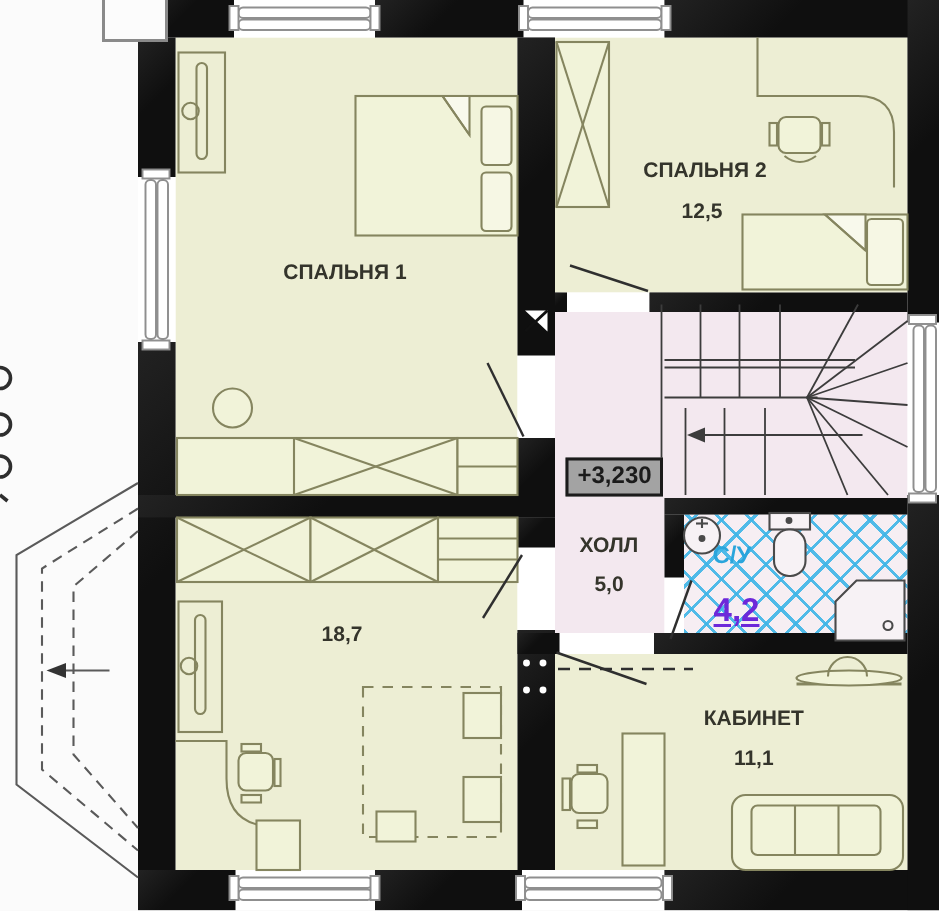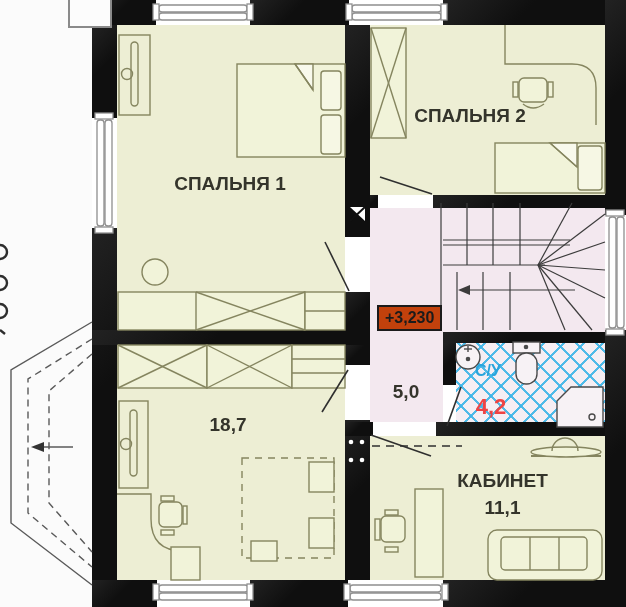--- a/index.html
+++ b/index.html
@@ -11,25 +11,25 @@
   .bath-tile{background-color:#f6eef3;
     background-image:
       repeating-linear-gradient(45deg, rgba(62,181,231,.9) 0 2px, transparent 2px 14px),
       repeating-linear-gradient(-45deg, rgba(62,181,231,.9) 0 2px, transparent 2px 14px);}
   .threshold{position:absolute;background:#ffffff;z-index:2;}
   .wall{position:absolute;background:#0f0f0f;z-index:3;
     background-image:linear-gradient(135deg, rgba(70,70,70,.35) 0%, rgba(0,0,0,0) 45%);}
   #svg-overlay{position:absolute;left:0;top:0;z-index:4;}
   .chimney{position:absolute;left:68px;top:-4px;width:40px;height:28px;border:2px solid #8a8a8a;
     background:#fcfcfc;z-index:5;}
-  .room-label,.room-area{position:absolute;z-index:6;font-weight:700;font-size:19px;
+  .room-label,.room-area{position:absolute;z-index:6;font-weight:700;font-size:14px;
     color:#34342b;text-align:center;white-space:nowrap;}
   .blue-label{color:#2aa5dc;font-size:16px;}
-  .blue-area{color:#ef4444;font-size:22px;}
-  .elev{position:absolute;left:377px;top:305px;z-index:6;border:2px solid #1b1b1b;background:#c2410c;
+  .blue-area{color:#6d28d9;font-size:22px;text-decoration:underline;}
+  .elev{position:absolute;left:377px;top:305px;z-index:6;border:2px solid #1b1b1b;background:#a3a3a3;
     font-weight:700;font-size:16px;color:#1b1b1b;padding:1px 6px;line-height:20px;}
 </style>
 </head>
 <body>
 
 <div id="plan">
 
   <div class="fill yellow" style="left:117px;top:25px;width:228px;height:305px;"></div>
   <div class="fill yellow" style="left:370px;top:25px;width:235px;height:170px;"></div>
   <div class="fill yellow" style="left:117px;top:345px;width:228px;height:235px;"></div>
@@ -273,23 +273,25 @@
       <circle cx="351" cy="442" r="2.3" fill="#fff"></circle>
         <circle cx="362" cy="442" r="2.3" fill="#fff"></circle>
       <circle cx="351" cy="460" r="2.3" fill="#fff"></circle>
         <circle cx="362" cy="460" r="2.3" fill="#fff"></circle>
     </g>
   </svg>
 
   <div class="room-label" style="left:130px;top:173px;width:200px;">СПАЛЬНЯ 1</div>
 
   <div class="room-label" style="left:390px;top:105px;width:160px;">СПАЛЬНЯ 2</div>
+  <div class="room-area" style="left:388px;top:132px;width:160px;">12,5</div>
 
   <div class="room-area" style="left:128px;top:414px;width:200px;">18,7</div>
 
+  <div class="room-label" style="left:366px;top:355px;width:80px;">ХОЛЛ</div>
   <div class="room-area" style="left:366px;top:381px;width:80px;">5,0</div>
 
   <div class="room-label blue-label" style="left:448px;top:362px;width:80px;">С/У</div>
   <div class="room-area blue-area" style="left:451px;top:394px;width:80px;">4,2</div>
 
   <div class="room-label" style="left:410px;top:470px;width:185px;">КАБИНЕТ</div>
   <div class="room-area" style="left:410px;top:497px;width:185px;">11,1</div>
 
   <div class="elev">+3,230</div>
 </div>

